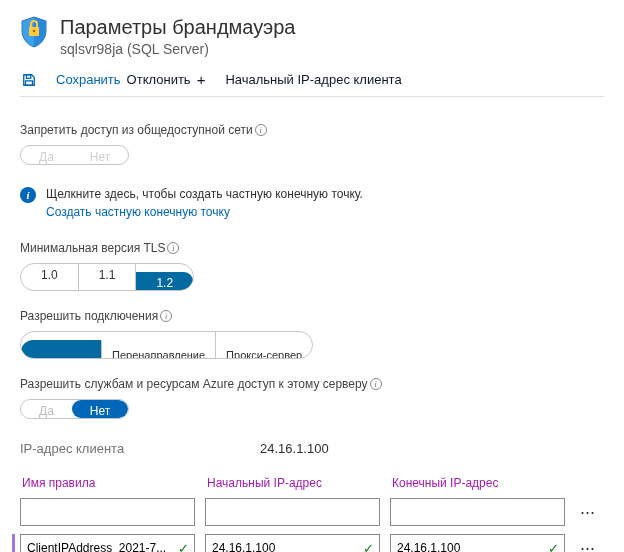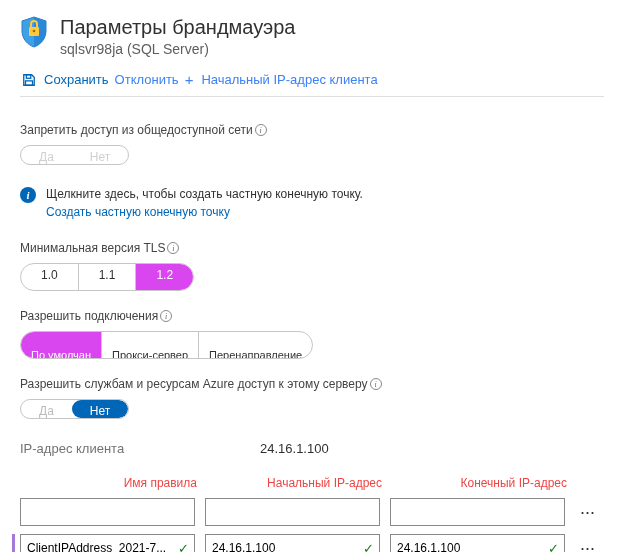--- a/index.html
+++ b/index.html
@@ -9,47 +9,47 @@
       color: #323130;
       background: #fff;
       width: 624px;
       padding: 16px 20px 20px 20px;
     }
     .header { display: flex; align-items: flex-start; gap: 12px; margin-bottom: 12px; }
     .shield-icon { width: 28px; height: 32px; flex-shrink: 0; }
     .title-block h1 { font-size: 20px; font-weight: 400; color: #323130; }
     .title-block .sub { font-size: 14px; color: #605e5c; margin-top: 2px; }
     .toolbar { display: flex; align-items: center; gap: 2px; margin-bottom: 6px; }
-    .toolbar .tb-item { display: flex; align-items: center; gap: 8px; font-size: 13px; cursor: pointer; padding: 2px 2px; }
+    .toolbar .tb-item { display: flex; align-items: center; gap: 20px; font-size: 13px; cursor: pointer; padding: 2px 2px; }
     .toolbar .link { color: #0067b8; }
-    .toolbar .dim { color: #3b82f6; }
+    .toolbar .dim { color: #0f172a; }
     .save-icon { width: 14px; height: 14px; }
     hr.sep { border: none; border-top: 1px solid #e1dfdd; margin: 6px 0 26px 0; }
     .section-label { font-size: 12px; color: #444; margin-bottom: 8px; display: flex; align-items: center; gap: 2px; }
     .info-circ { width: 12px; height: 12px; border-radius: 50%; border: 1px solid #888; display: inline-flex; align-items: center; justify-content: center; font-size: 8px; font-style: italic; font-family: Georgia, serif; color: #666; }
     .toggle-group { display: inline-flex; border: 1px solid #c8c6c4; border-radius: 18px; overflow: hidden; height: 20px; margin-bottom: 22px; }
     .toggle-group .opt { padding: 0 18px; line-height: 22px; font-size: 12px; cursor: pointer; color: #ccc; }
     .toggle-group .opt.selected { background: #0067b8; color: #fff; border-radius: 14px; }
     .toggle-group.faded .opt { color: #d0d0d0; }
     .seg-group { display: inline-flex; border: 1px solid #c8c6c4; border-radius: 18px; overflow: hidden; height: 28px; margin-bottom: 18px; }
     .seg-group .seg { padding: 0 20px; line-height: 22px; font-size: 12px; cursor: pointer; color: #323130; border-right: 1px solid #c8c6c4; }
     .seg-group .seg:last-child { border-right: none; }
-    .seg-group .seg.selected { background: #d946ef; color: #fff; }
+    .seg-group .seg.selected { background: #0369a1; color: #fff; margin-top: 8px; }
     .seg-group .seg.selected:first-child { border-radius: 14px 0 0 14px; }
     .seg-group .seg.selected:last-child { border-radius: 0 14px 14px 0; }
     .seg-group.tight .seg { padding: 12px 10px; font-size: 11px; }
     .info-box { display: flex; gap: 10px; margin-bottom: 22px; align-items: flex-start; }
     .info-icon { width: 16px; height: 16px; border-radius: 50%; background: #0067b8; color: #fff; display: flex; align-items: center; justify-content: center; font-size: 11px; font-weight: bold; font-family: Georgia, serif; font-style: italic; flex-shrink: 0; }
     .info-text { font-size: 12px; color: #323130; }
     .info-text a { color: #0067b8; text-decoration: none; display: block; margin-top: 4px; font-size: 12px; }
     .kv-row { display: flex; margin-bottom: 20px; font-size: 13px; }
     .kv-row .k { width: 240px; color: #737373; }
     .kv-row .v { color: #323130; }
     .table-head { display: flex; gap: 10px; margin-bottom: 8px; padding: 0 2px; }
-    .table-head .th { font-size: 12px; color: #ef4444; text-align: right; }
+    .table-head .th { font-size: 12px; color: #a21caf; }
     .col1 { width: 175px; }
     .col2 { width: 175px; }
     .col3 { width: 175px; }
     .col4 { width: 24px; }
     .table-row { display: flex; gap: 10px; align-items: center; margin-bottom: 8px; }
     .table-row input { width: 175px; height: 28px; border: 1px solid #8a8886; padding: 0 6px; font-size: 12px; font-family: inherit; }
     .table-row .input-wrap { position: relative; width: 175px; }
     .table-row .input-wrap input { width: 100%; }
     .table-row .check { position: absolute; right: 6px; top: 50%; transform: translateY(-50%); color: #107c10; font-size: 13px; pointer-events: none; }
     .dots { font-size: 18px; color: #323130; cursor: pointer; letter-spacing: -1px; line-height: 16px; width: 24px; text-align: center; }
@@ -121,22 +121,22 @@
   <div class="seg">1.1</div>
   <div class="seg selected">1.2</div>
 </div>
 
 <div class="section-label">
   <span>Разрешить подключения</span>
   <span class="info-circ">i</span>
 </div>
 <div class="seg-group tight">
   <div class="seg selected">По умолчан</div>
+  <div class="seg">Перенаправление</div>
   <div class="seg">Прокси-сервер</div>
-  <div class="seg">Перенаправление</div>
 </div>
 
 <div class="section-label">
   <span>Разрешить службам и ресурсам Azure доступ к этому серверу</span>
   <span class="info-circ">i</span>
 </div>
 <div class="toggle-group">
   <div class="opt" style="color:#bbb;">Да</div>
   <div class="opt selected">Нет</div>
 </div>

